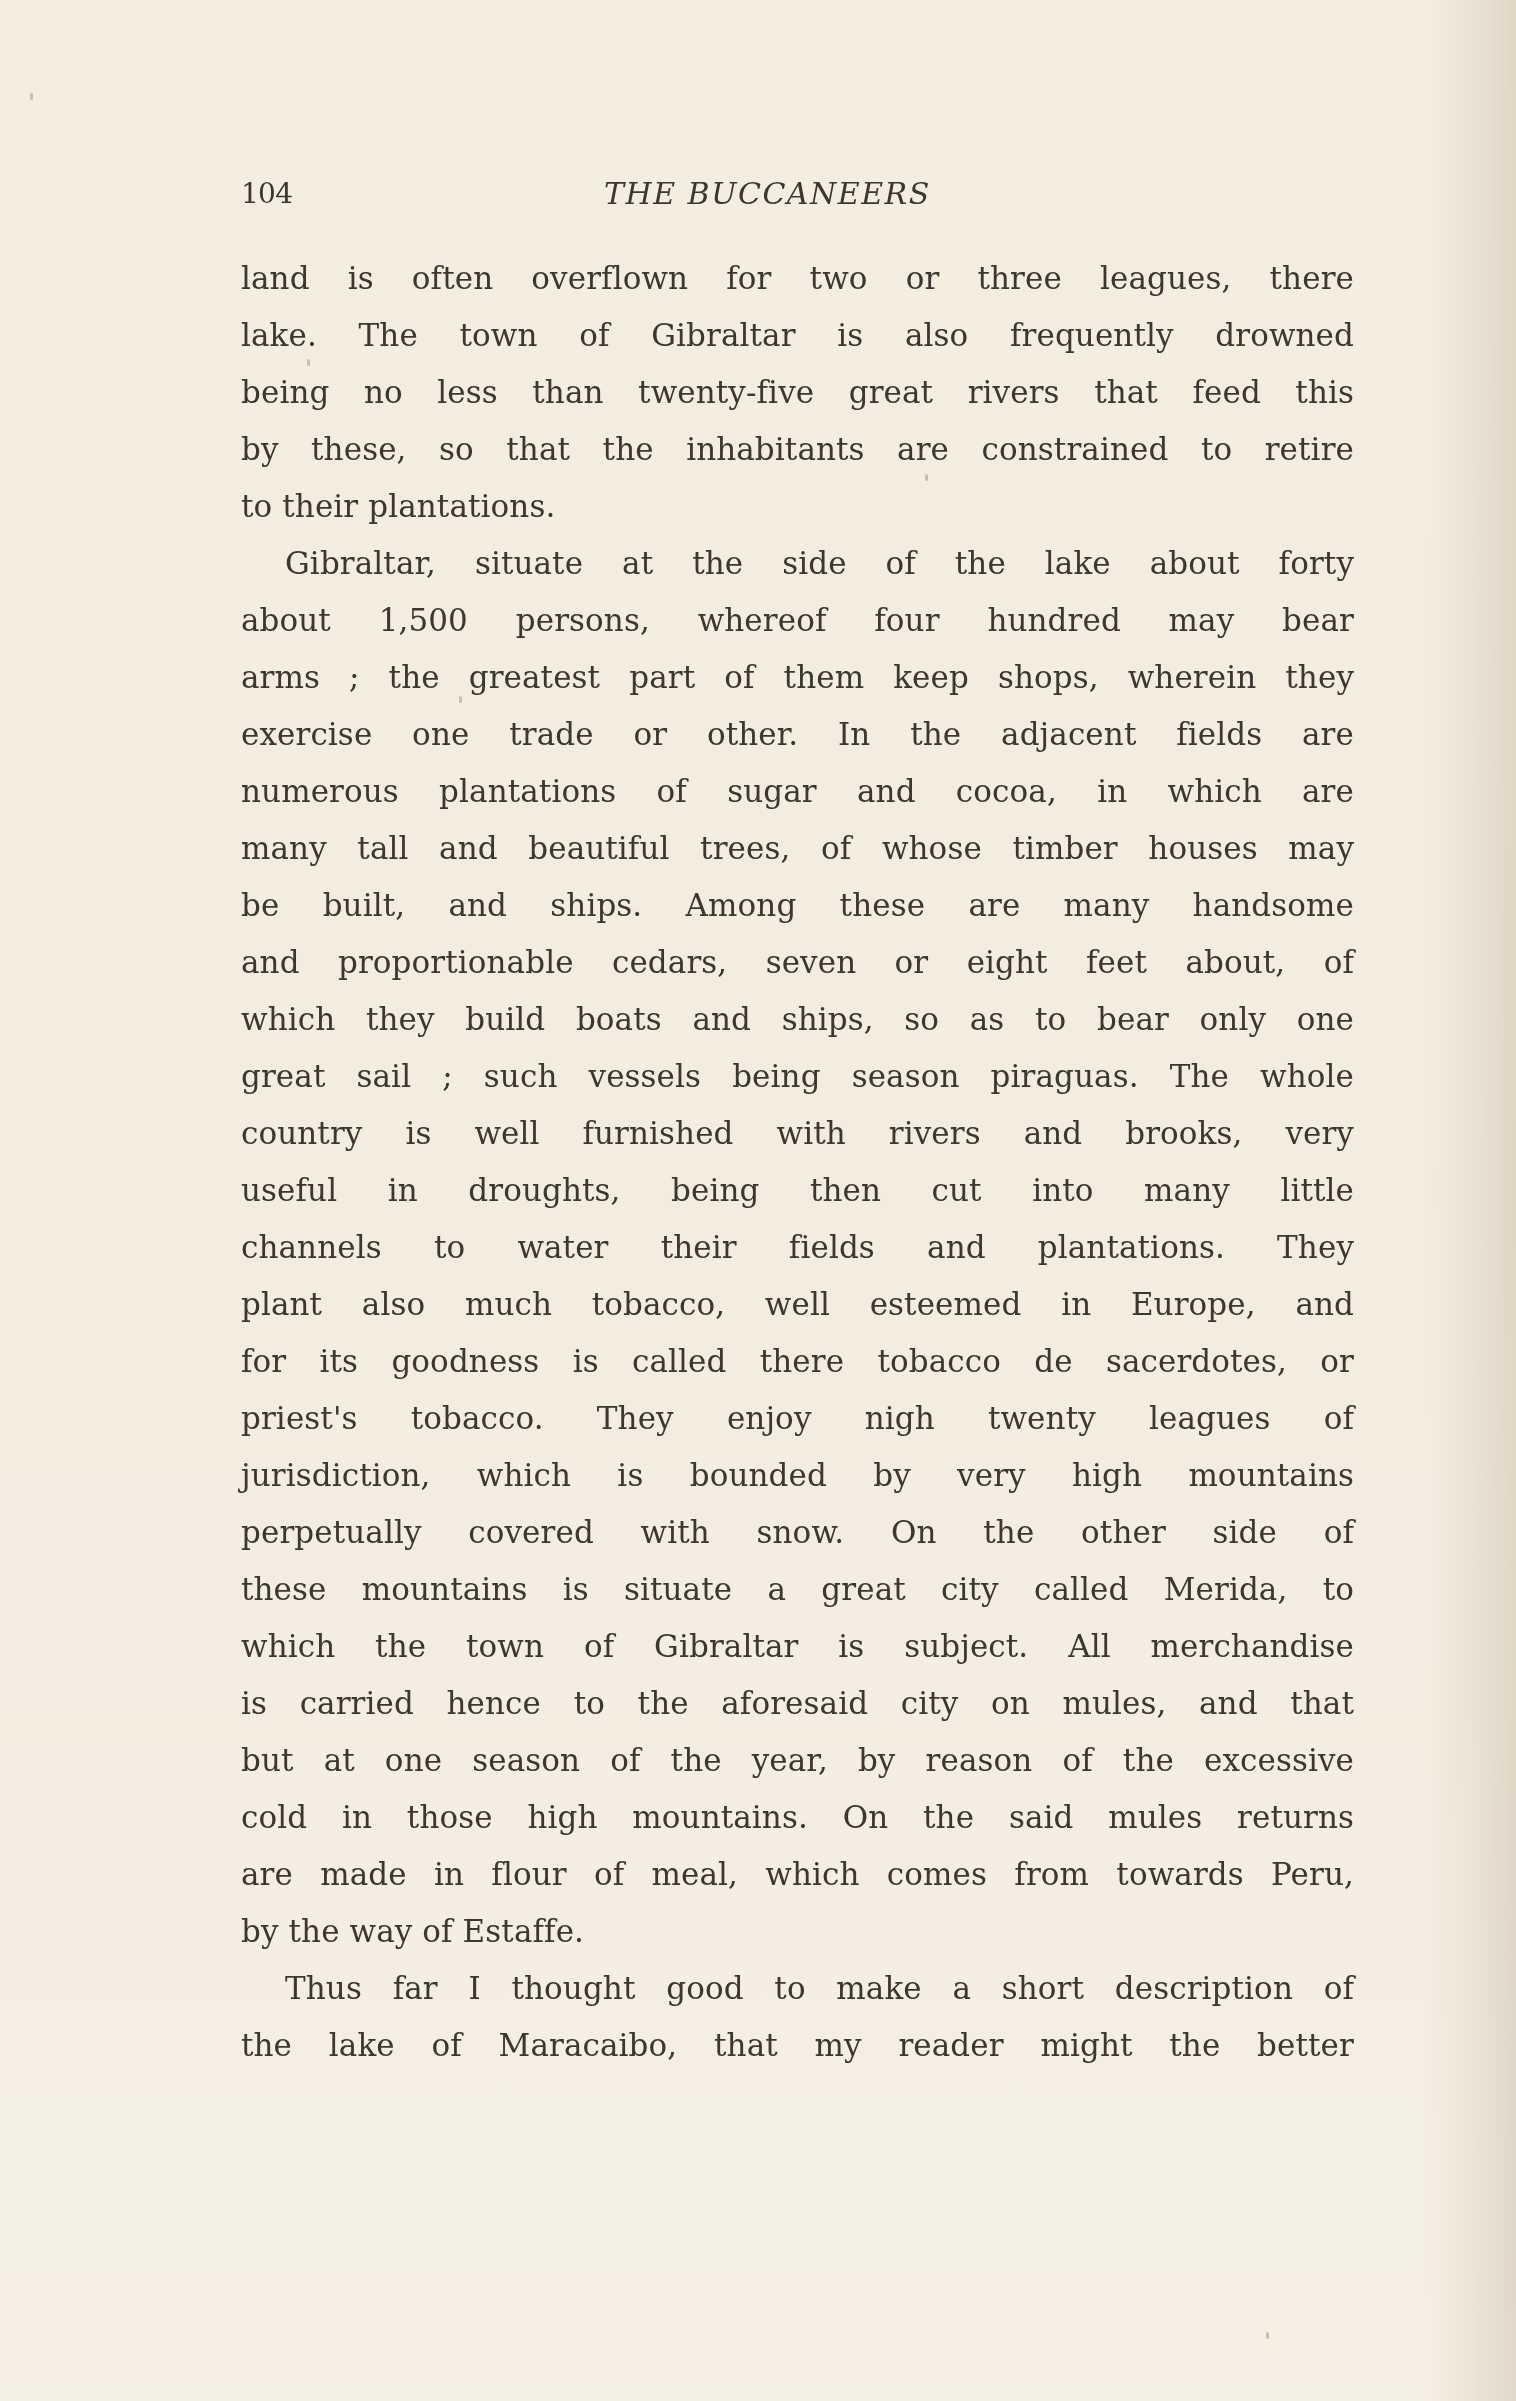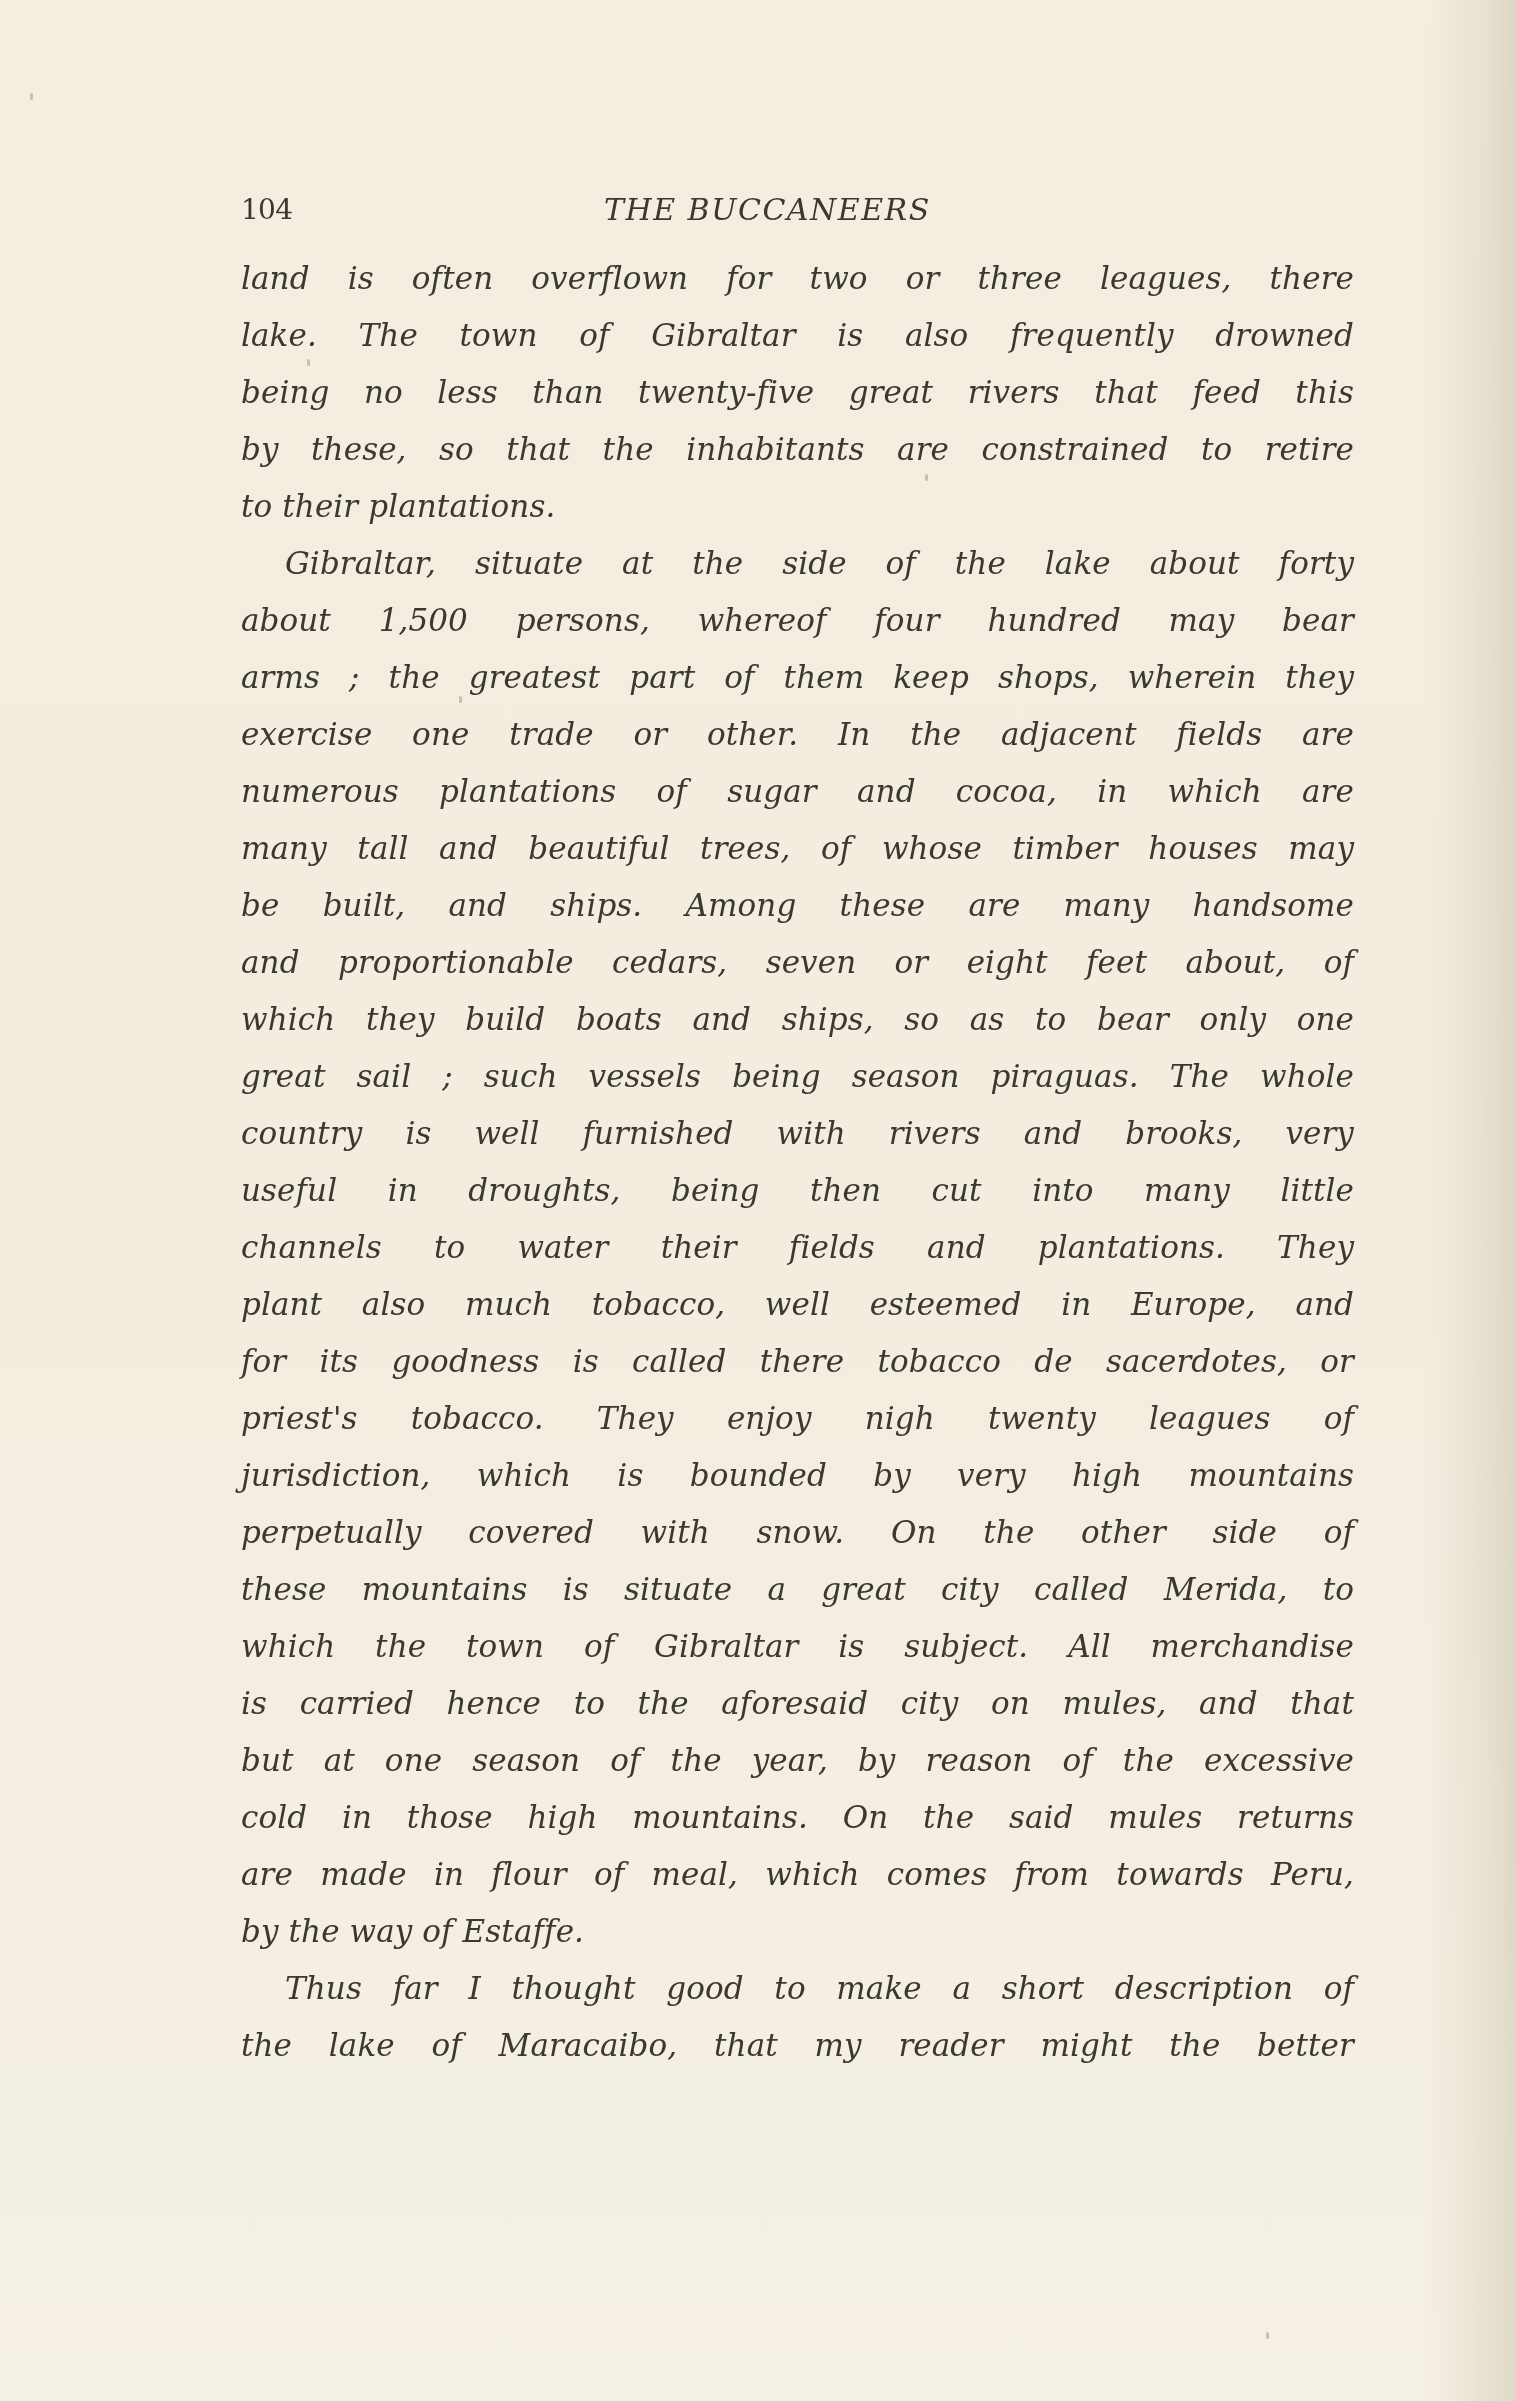--- a/index.html
+++ b/index.html
@@ -20,21 +20,21 @@
       left: 0; top: 0;
       width: 1516px;
       height: 2401px;
       background:
         linear-gradient(to right, rgba(0,0,0,0) 0%, rgba(0,0,0,0) 94%, rgba(160,140,110,0.10) 97%, rgba(150,130,100,0.22) 100%),
         linear-gradient(to bottom, #f4eee1 0%, #f3ede0 50%, #f5f0e4 100%);
     }
     .running-head {
       position: absolute;
       left: 241px;
-      top: 188px;
+      top: 172px;
       width: 742px;
       height: 44px;
     }
     .page-number {
       position: absolute;
       left: 0;
       top: 0;
       font-size: 28px;
       line-height: 44px;
       letter-spacing: -0.7px;
@@ -47,21 +47,20 @@
       line-height: 44px;
       font-style: italic;
       letter-spacing: 1.5px;
       text-align: right;
     }
     .body-text {
       position: absolute;
       left: 241px;
       top: 250px;
       width: 1113px;
-      font-style: italic;
     }
     .line {
       display: block;
       height: 57px;
       font-size: 31px;
       line-height: 57px;
       white-space: nowrap;
       text-align: justify;
       text-align-last: justify;
       letter-spacing: 0.1px;

